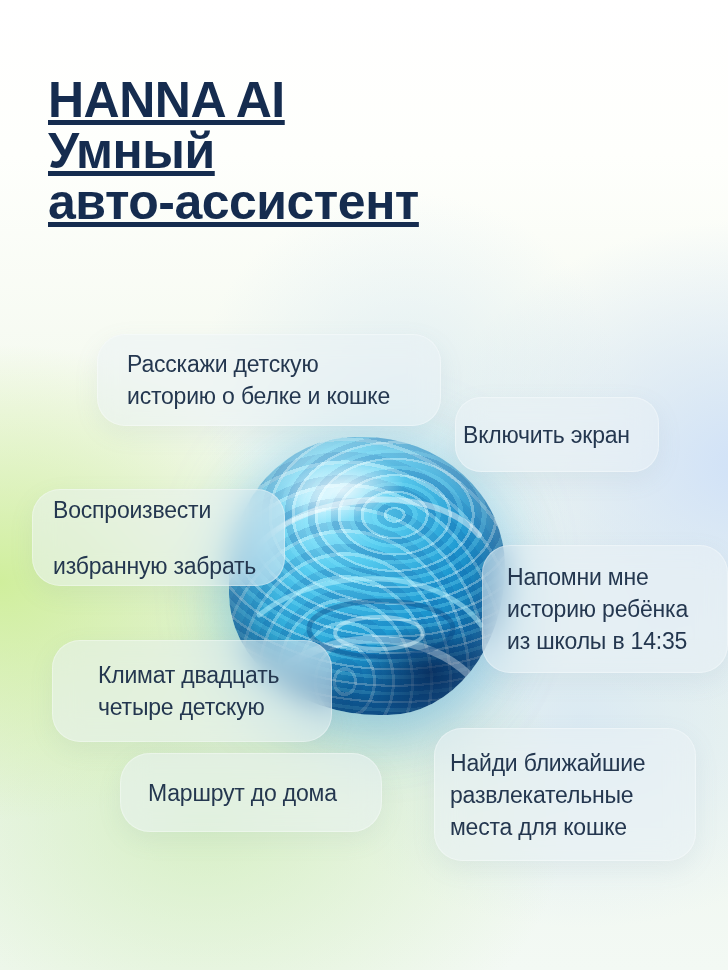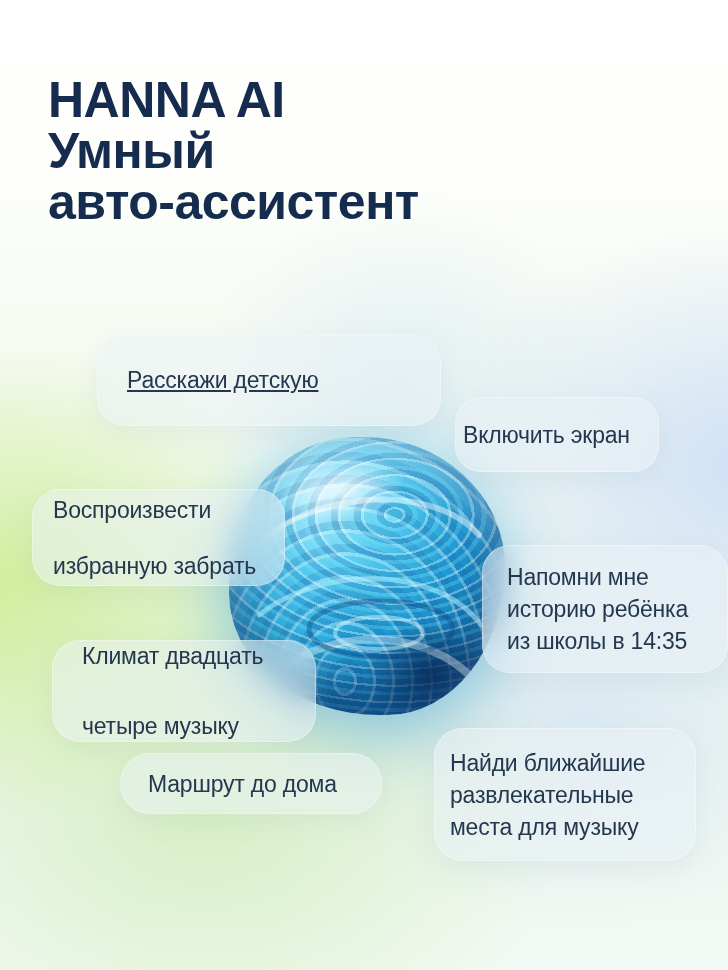--- a/index.html
+++ b/index.html
@@ -11,21 +11,21 @@
       radial-gradient(430px 330px at 0% 60%, rgba(206,238,152,0.95), rgba(206,238,152,0) 72%),
       radial-gradient(520px 400px at 28% 84%, rgba(198,234,168,0.60), rgba(198,234,168,0) 70%),
       radial-gradient(450px 340px at 103% 48%, rgba(206,224,248,0.95), rgba(206,224,248,0) 72%),
       radial-gradient(420px 300px at 80% 74%, rgba(203,224,246,0.55), rgba(203,224,246,0) 70%),
       linear-gradient(180deg, #ffffff 0%, #fefffc 16%, #f4f9ef 42%, #edf5ed 68%, #f3f9f4 100%);
   }
 
   
   .title {
     position:absolute; left:48px; top:74px; z-index:3;
-    color:#152c4f; font-weight:700; letter-spacing:-0.5px;
+    color:#152c4f; font-weight:700; letter-spacing:-0.5px;text-decoration:underline;
   }
   .title .t1 { font-size:50px; line-height:52px; }
   .title .t2 { font-size:50px; line-height:51px; }
 
   
   .orb {
     position:absolute; left:229px; top:437px; width:276px; height:278px; z-index:1;
     border-radius: 47% 53% 44% 56% / 52% 48% 55% 45%;
     background:
       radial-gradient(95px 75px at 73% 85%, rgba(8,35,80,0.80), rgba(8,35,80,0) 70%),
@@ -58,26 +58,26 @@
     display:flex; flex-direction:column; justify-content:center;
     background: rgba(234,241,246,0.52);
     border-radius:28px;
     box-shadow: 0 8px 24px rgba(120,150,170,0.10), inset 0 0 0 1px rgba(255,255,255,0.30);
     -webkit-backdrop-filter: blur(14px);
     backdrop-filter: blur(14px);
     color:#24374f; font-size:23px; line-height:32px; letter-spacing:-0.2px;
   }
   .bubble .line { white-space:nowrap; }
 
-  .b1 { left:97px;  top:334px; width:314px; height:92px;  padding-left:30px;text-decoration:underline; }
+  .b1 { left:97px;  top:334px; width:314px; height:92px;  padding-left:30px; }
   .b2 { left:455px; top:397px; width:196px; height:75px;  padding-left:8px; border-radius:26px; }
   .b3 { left:32px;  top:489px; width:232px; height:97px;  padding-left:21px;gap:24px; }
   .b4 { left:482px; top:545px; width:221px; height:128px; padding-left:25px; }
-  .b5 { left:52px;  top:640px; width:234px; height:102px; padding-left:30px;justify-content:space-between; }
-  .b6 { left:120px; top:753px; width:234px; height:61px;  padding-left:28px; border-radius:30px; }
+  .b5 { left:52px;  top:640px; width:234px; height:102px; padding-left:46px; }
+  .b6 { left:120px; top:753px; width:234px; height:79px;  padding-left:28px; border-radius:30px; }
   .b7 { left:434px; top:728px; width:246px; height:133px; padding-left:16px; }
 </style>
 </head>
 <body>
 
 <div class="canvas">
 
   <header class="title">
     <div class="t1">HANNA AI</div>
     <div class="t2">Умный</div>
@@ -89,45 +89,46 @@
       <path d="M22,118 C62,58 198,40 250,98" fill="none" stroke="rgba(255,255,255,0.45)" stroke-width="6" stroke-linecap="round"></path>
       <path d="M30,178 C92,128 208,128 252,188" fill="none" stroke="rgba(190,245,255,0.50)" stroke-width="5" stroke-linecap="round"></path>
       <path d="M58,228 C118,188 200,198 240,238" fill="none" stroke="rgba(255,255,255,0.35)" stroke-width="8" stroke-linecap="round"></path>
       <ellipse cx="152" cy="192" rx="72" ry="28" fill="none" stroke="rgba(10,70,130,0.40)" stroke-width="5"></ellipse>
       <ellipse cx="150" cy="196" rx="44" ry="16" fill="none" stroke="rgba(230,252,255,0.45)" stroke-width="4"></ellipse>
     </svg>
   </div>
 
   <div class="bubble b1">
     <span class="line">Расскажи детскую</span>
+    <span class="line">историю о белке и кошке</span>
   </div>
 
   <div class="bubble b2">
     <span class="line">Включить экран</span>
   </div>
 
   <div class="bubble b3">
     <span class="line">Воспроизвести</span>
     <span class="line">избранную забрать</span>
   </div>
 
   <div class="bubble b4">
     <span class="line">Напомни мне</span>
     <span class="line">историю ребёнка</span>
     <span class="line">из школы в 14:35</span>
   </div>
 
   <div class="bubble b5">
     <span class="line">Климат двадцать</span>
-    <span class="line">четыре музыку</span>
+    <span class="line">четыре детскую</span>
   </div>
 
   <div class="bubble b6">
     <span class="line">Маршрут до дома</span>
   </div>
 
   <div class="bubble b7">
     <span class="line">Найди ближайшие</span>
     <span class="line">развлекательные</span>
-    <span class="line">места для музыку</span>
+    <span class="line">места для кошке</span>
   </div>
 
 </div>
 
 </body></html>

